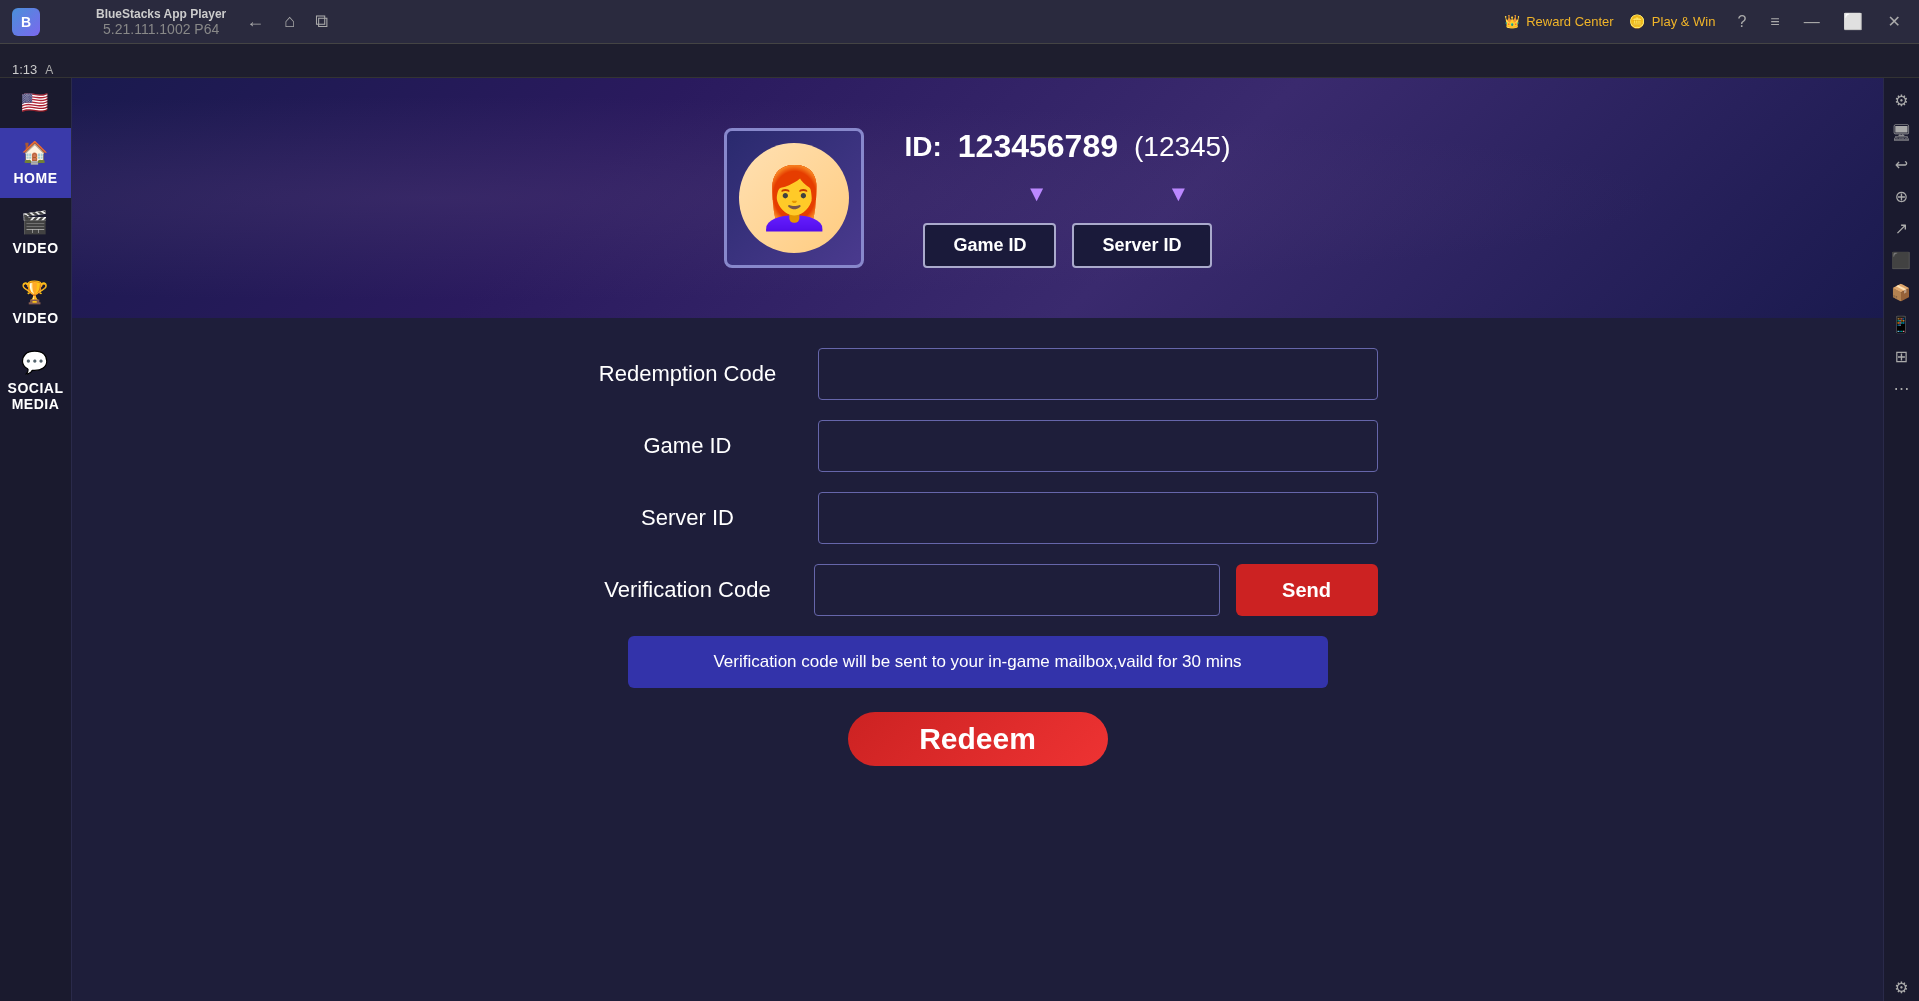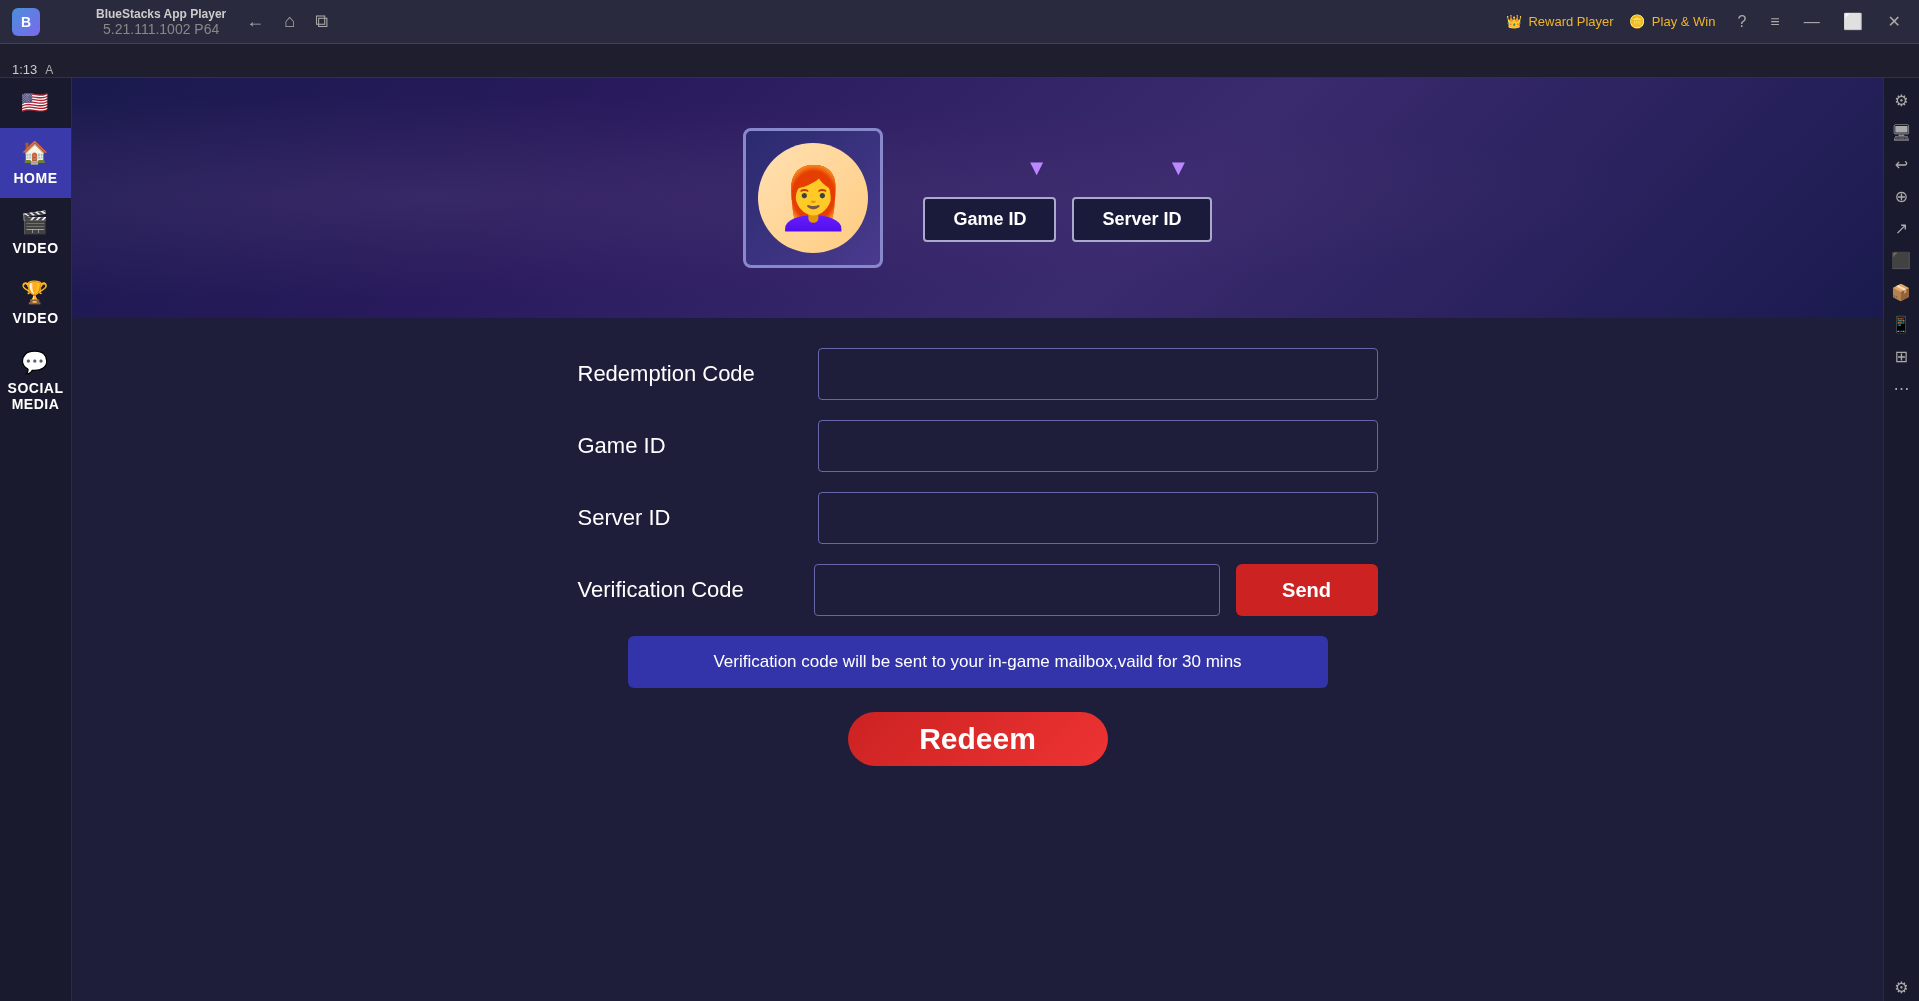--- a/index.html
+++ b/index.html
@@ -316,21 +316,21 @@
       align-items: center;
       width: 800px;
       margin-bottom: 20px;
       gap: 20px;
     }
     .form-label {
       color: white;
       font-size: 22px;
       font-weight: 500;
       width: 220px;
-      text-align: left;
+      text-align: center;
       flex-shrink: 0;
     }
     .form-input {
       flex: 1;
       height: 52px;
       background: transparent;
       border: 1.5px solid #6666aa;
       border-radius: 4px;
       color: white;
       font-size: 18px;
@@ -402,21 +402,21 @@
   </div>
   <div class="title-bar-nav">
     <button>←</button>
     <button>⌂</button>
     <button>⧉</button>
   </div>
   <div class="title-bar-spacer"></div>
   <div class="title-bar-actions">
     <div class="reward-center">
       <span>👑</span>
-      <span>Reward Player</span>
+      <span>Reward Center</span>
     </div>
     <div class="play-win">
       <span>🪙</span>
       <span>Play &amp; Win</span>
     </div>
     <div class="title-bar-icons">
       <button>?</button>
       <button>≡</button>
       <button>—</button>
       <button>⬜</button>
@@ -458,20 +458,25 @@
 
   <div class="content-area">
 
     <div class="top-banner">
       <div class="banner-bg-char"></div>
       <div class="banner-content">
         <div class="character-avatar">
           <div class="character-face">👩‍🦰</div>
         </div>
         <div class="id-display">
+          <div class="id-numbers">
+            <span class="id-label">ID:</span>
+            <span class="id-main">123456789</span>
+            <span class="id-server">(12345)</span>
+          </div>
           <div class="id-arrows">
             <span class="id-arrow">▼</span>
             <span class="id-arrow">▼</span>
           </div>
           <div class="id-buttons">
             <button class="id-button">Game ID</button>
             <button class="id-button">Server ID</button>
           </div>
         </div>
       </div>

